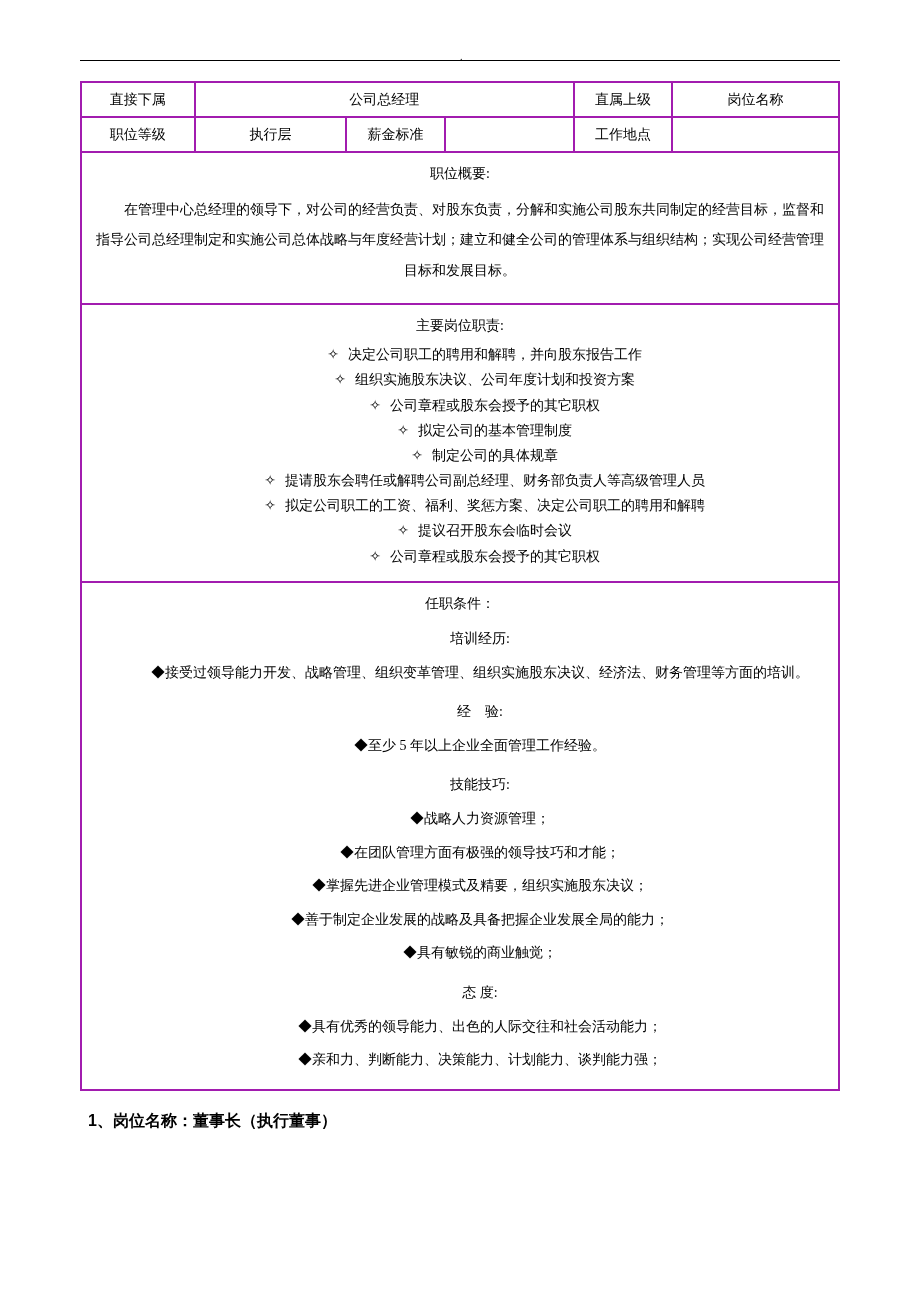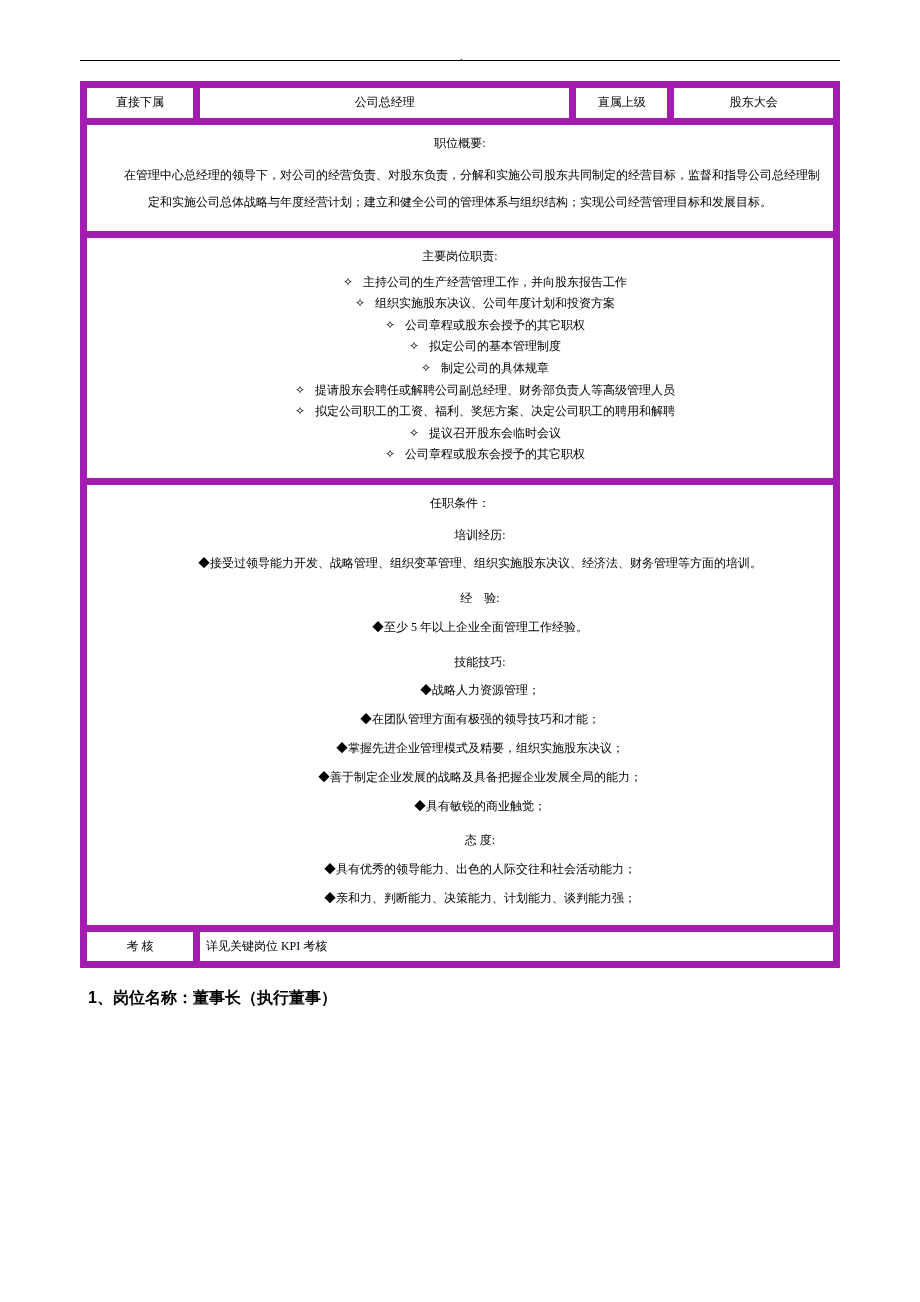--- a/index.html
+++ b/index.html
@@ -26,25 +26,25 @@
       top: -13px;
       left: 50%;
       font-size: 10px;
     }
     table.grid {
       border-collapse: collapse;
       width: 100%;
       table-layout: fixed;
     }
     table.grid td {
-      border: 7px solid #a21caf;
+      border: 2px solid #a21caf;
       padding: 4px 6px;
       vertical-align: top;
       text-align: center;
-      font-size: 12px;
+      font-size: 14px;
     }
     table.grid td.left {
       text-align: left;
     }
     .section-cell {
       text-align: center;
       padding: 8px 6px 12px 6px !important;
     }
     .section-title {
       margin-bottom: 4px;
@@ -99,33 +99,41 @@
     <col style="width:13%">
     <col style="width:17%">
     <col style="width:13%">
     <col style="width:22%">
   </colgroup>
   <tbody>
       <tr>
     <td>直接下属</td>
     <td colspan="3">公司总经理</td>
     <td>直属上级</td>
-    <td>股东大会</td>
+    <td>岗位名称</td>
+  </tr>
+  <tr>
+    <td>职位等级</td>
+    <td>执行层</td>
+    <td>薪金标准</td>
+    <td></td>
+    <td>工作地点</td>
+    <td></td>
   </tr>
   <tr>
     <td colspan="6" class="section-cell">
       <div class="section-title">职位概要:</div>
       <div class="overview-text">在管理中心总经理的领导下，对公司的经营负责、对股东负责，分解和实施公司股东共同制定的经营目标，监督和指导公司总经理制定和实施公司总体战略与年度经营计划；建立和健全公司的管理体系与组织结构；实现公司经营管理目标和发展目标。</div>
     </td>
   </tr>
   <tr>
     <td colspan="6" class="section-cell">
       <div class="section-title">主要岗位职责:</div>
       <ul class="duties-list" id="duties-list">
-            <li>主持公司的生产经营管理工作，并向股东报告工作</li>
+            <li>决定公司职工的聘用和解聘，并向股东报告工作</li>
             <li>组织实施股东决议、公司年度计划和投资方案</li>
             <li>公司章程或股东会授予的其它职权</li>
             <li>拟定公司的基本管理制度</li>
             <li>制定公司的具体规章</li>
             <li>提请股东会聘任或解聘公司副总经理、财务部负责人等高级管理人员</li>
             <li>拟定公司职工的工资、福利、奖惩方案、决定公司职工的聘用和解聘</li>
             <li>提议召开股东会临时会议</li>
             <li>公司章程或股东会授予的其它职权</li>
           </ul>
     </td>
@@ -143,20 +151,16 @@
             <div class="qual-item">在团队管理方面有极强的领导技巧和才能；</div>
             <div class="qual-item">掌握先进企业管理模式及精要，组织实施股东决议；</div>
             <div class="qual-item">善于制定企业发展的战略及具备把握企业发展全局的能力；</div>
             <div class="qual-item">具有敏锐的商业触觉；</div>
             <div class="qual-heading">态 度:</div>
             <div class="qual-item">具有优秀的领导能力、出色的人际交往和社会活动能力；</div>
             <div class="qual-item">亲和力、判断能力、决策能力、计划能力、谈判能力强；</div>
           </div>
     </td>
   </tr>
-  <tr>
-    <td class="bold">考 核</td>
-    <td colspan="5" class="left">详见关键岗位 KPI 考核</td>
-  </tr>
 </tbody>
   </table>
 
 <div class="bottom-heading">1、岗位名称：董事长（执行董事）</div>
 
 </body></html>

